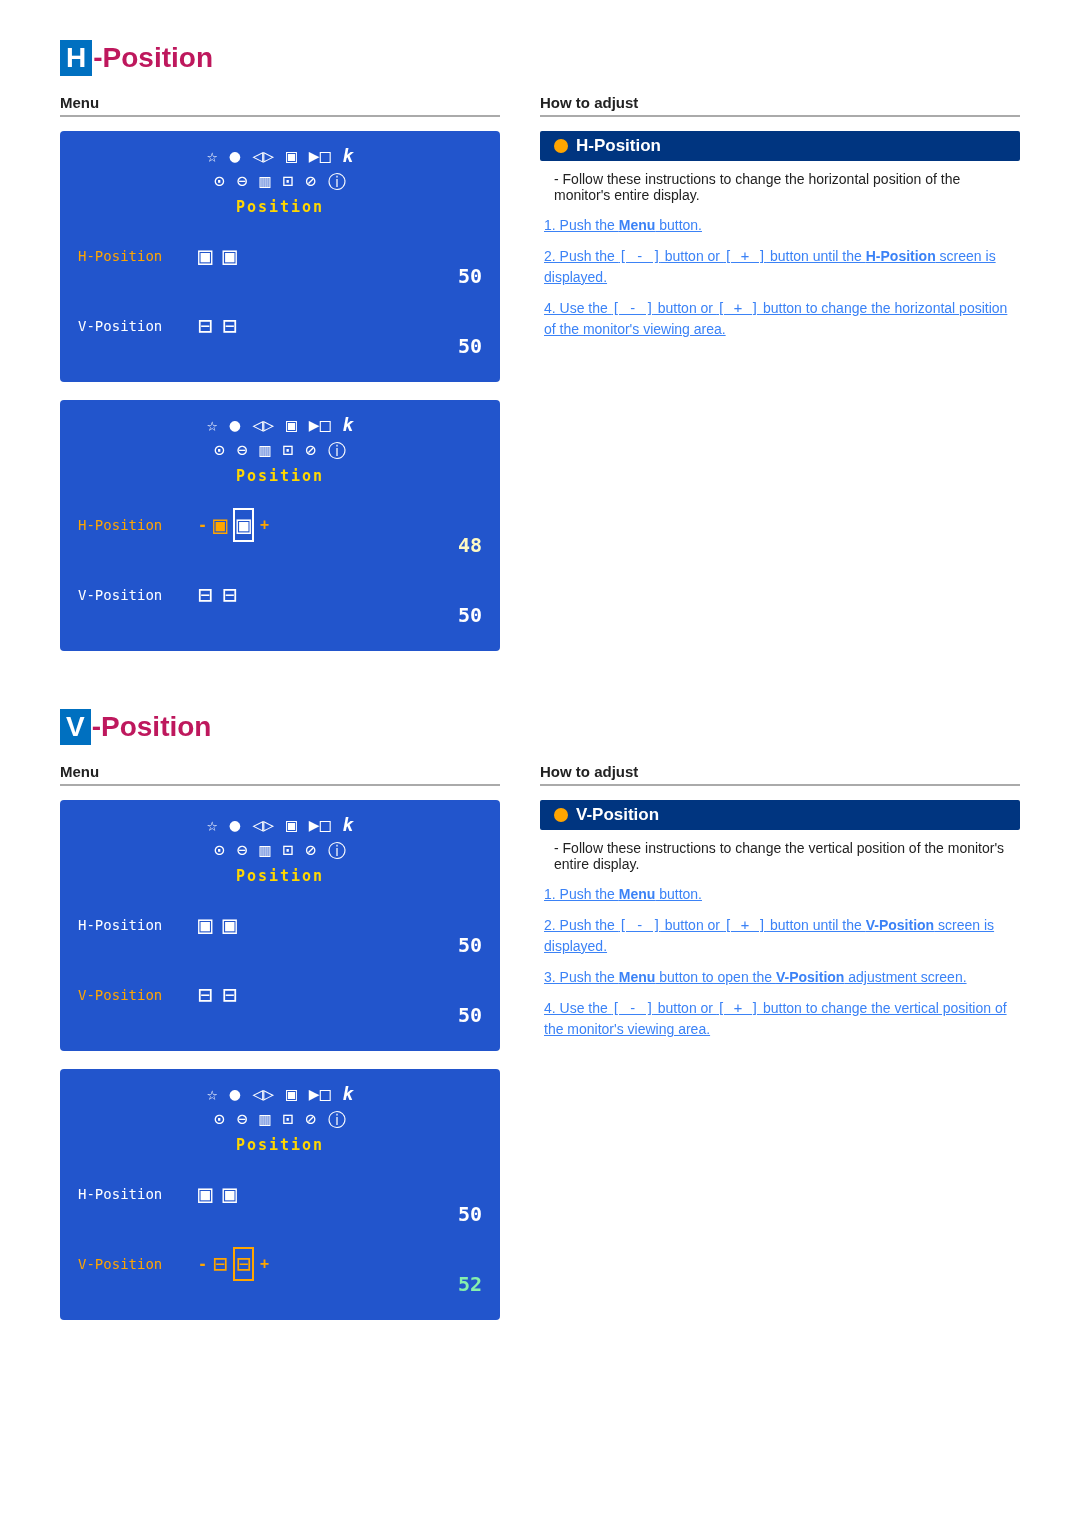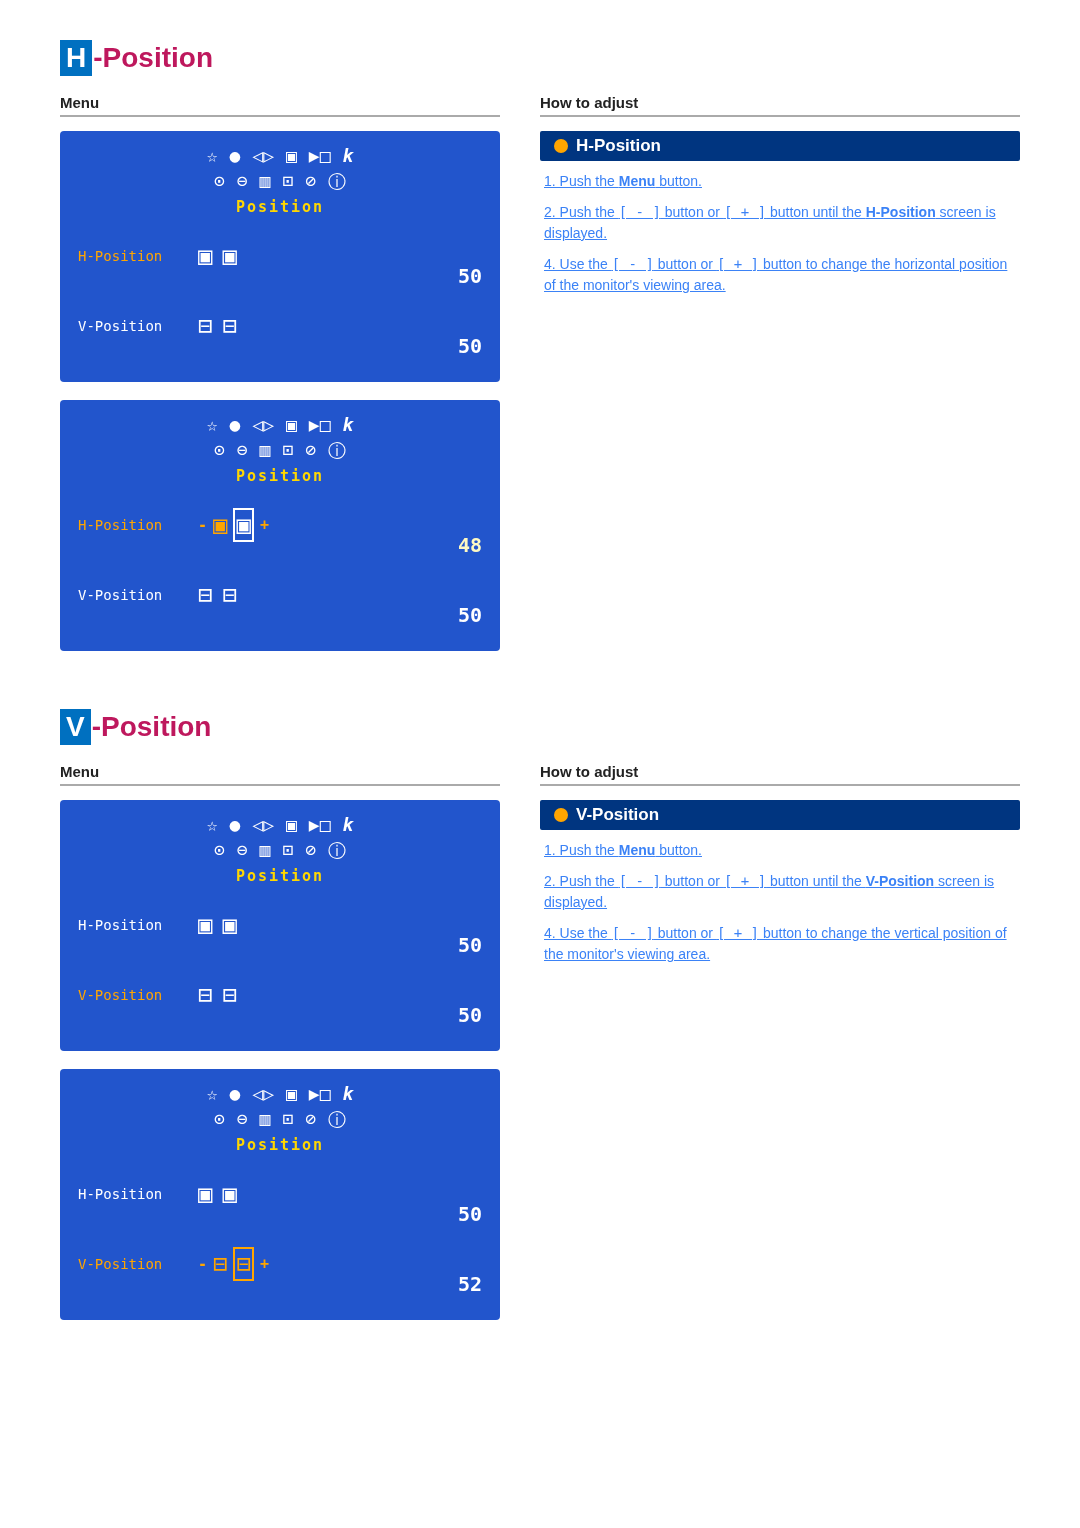--- a/index.html
+++ b/index.html
@@ -246,20 +246,23 @@
         </div>
       </div>
     </div>
 
     <div class="col-howto">
       <div class="col-header">How to adjust</div>
       <div class="howto-title-bar">
         <span class="dot"></span>
         <span>H-Position</span>
       </div>
+      <div class="howto-desc">
+        - Follow these instructions to change the horizontal position of the monitor's entire display.
+      </div>
       <div class="howto-step">
         1. Push the <span class="bold">Menu</span> button.
       </div>
       <div class="howto-step">
         2. Push the <span class="bracket">[ - ]</span> button or <span class="bracket">[ + ]</span> button until the <span class="bold">H-Position</span> screen is displayed.
       </div>
       <div class="howto-step">
         4. Use the <span class="bracket">[ - ]</span> button or <span class="bracket">[ + ]</span> button to change the horizontal position of the monitor's viewing area.
       </div>
     </div>
@@ -340,35 +343,41 @@
           <div class="monitor-row-value" style="font-weight:bold;font-size:20px;">50</div>
         </div>
         <div class="monitor-row">
           <div class="monitor-row-label">V-Position</div>
           <div class="monitor-row-icons" style="align-items:center;gap:6px;">
             <span class="minus-label">-</span>
             <span style="font-size:24px;color:#ffa500;">⊟</span>
             <span style="font-size:24px;color:#ffa500;border:2px solid #ffa500;padding:1px;">⊟</span>
             <span class="plus-label">+</span>
           </div>
-          <div class="monitor-row-value orange" style="font-weight:bold;font-size:20px;color:#ffffff;">52</div>
+          <div class="monitor-row-value orange" style="font-weight:bold;font-size:20px;color:#86efac;">52</div>
         </div>
       </div>
     </div>
 
     <div class="col-howto">
       <div class="col-header">How to adjust</div>
       <div class="howto-title-bar">
         <span class="dot"></span>
         <span>V-Position</span>
       </div>
+      <div class="howto-desc">
+        - Follow these instructions to change the vertical position of the monitor's entire display.
+      </div>
       <div class="howto-step">
         1. Push the <span class="bold">Menu</span> button.
       </div>
       <div class="howto-step">
         2. Push the <span class="bracket">[ - ]</span> button or <span class="bracket">[ + ]</span> button until the <span class="bold">V-Position</span> screen is displayed.
+      </div>
+      <div class="howto-step">
+        3. Push the <span class="bold">Menu</span> button to open the <span class="bold">V-Position</span> adjustment screen.
       </div>
       <div class="howto-step">
         4. Use the <span class="bracket">[ - ]</span> button or <span class="bracket">[ + ]</span> button to change the vertical position of the monitor's viewing area.
       </div>
     </div>
   </div>
 </div>
 
 </body></html>

